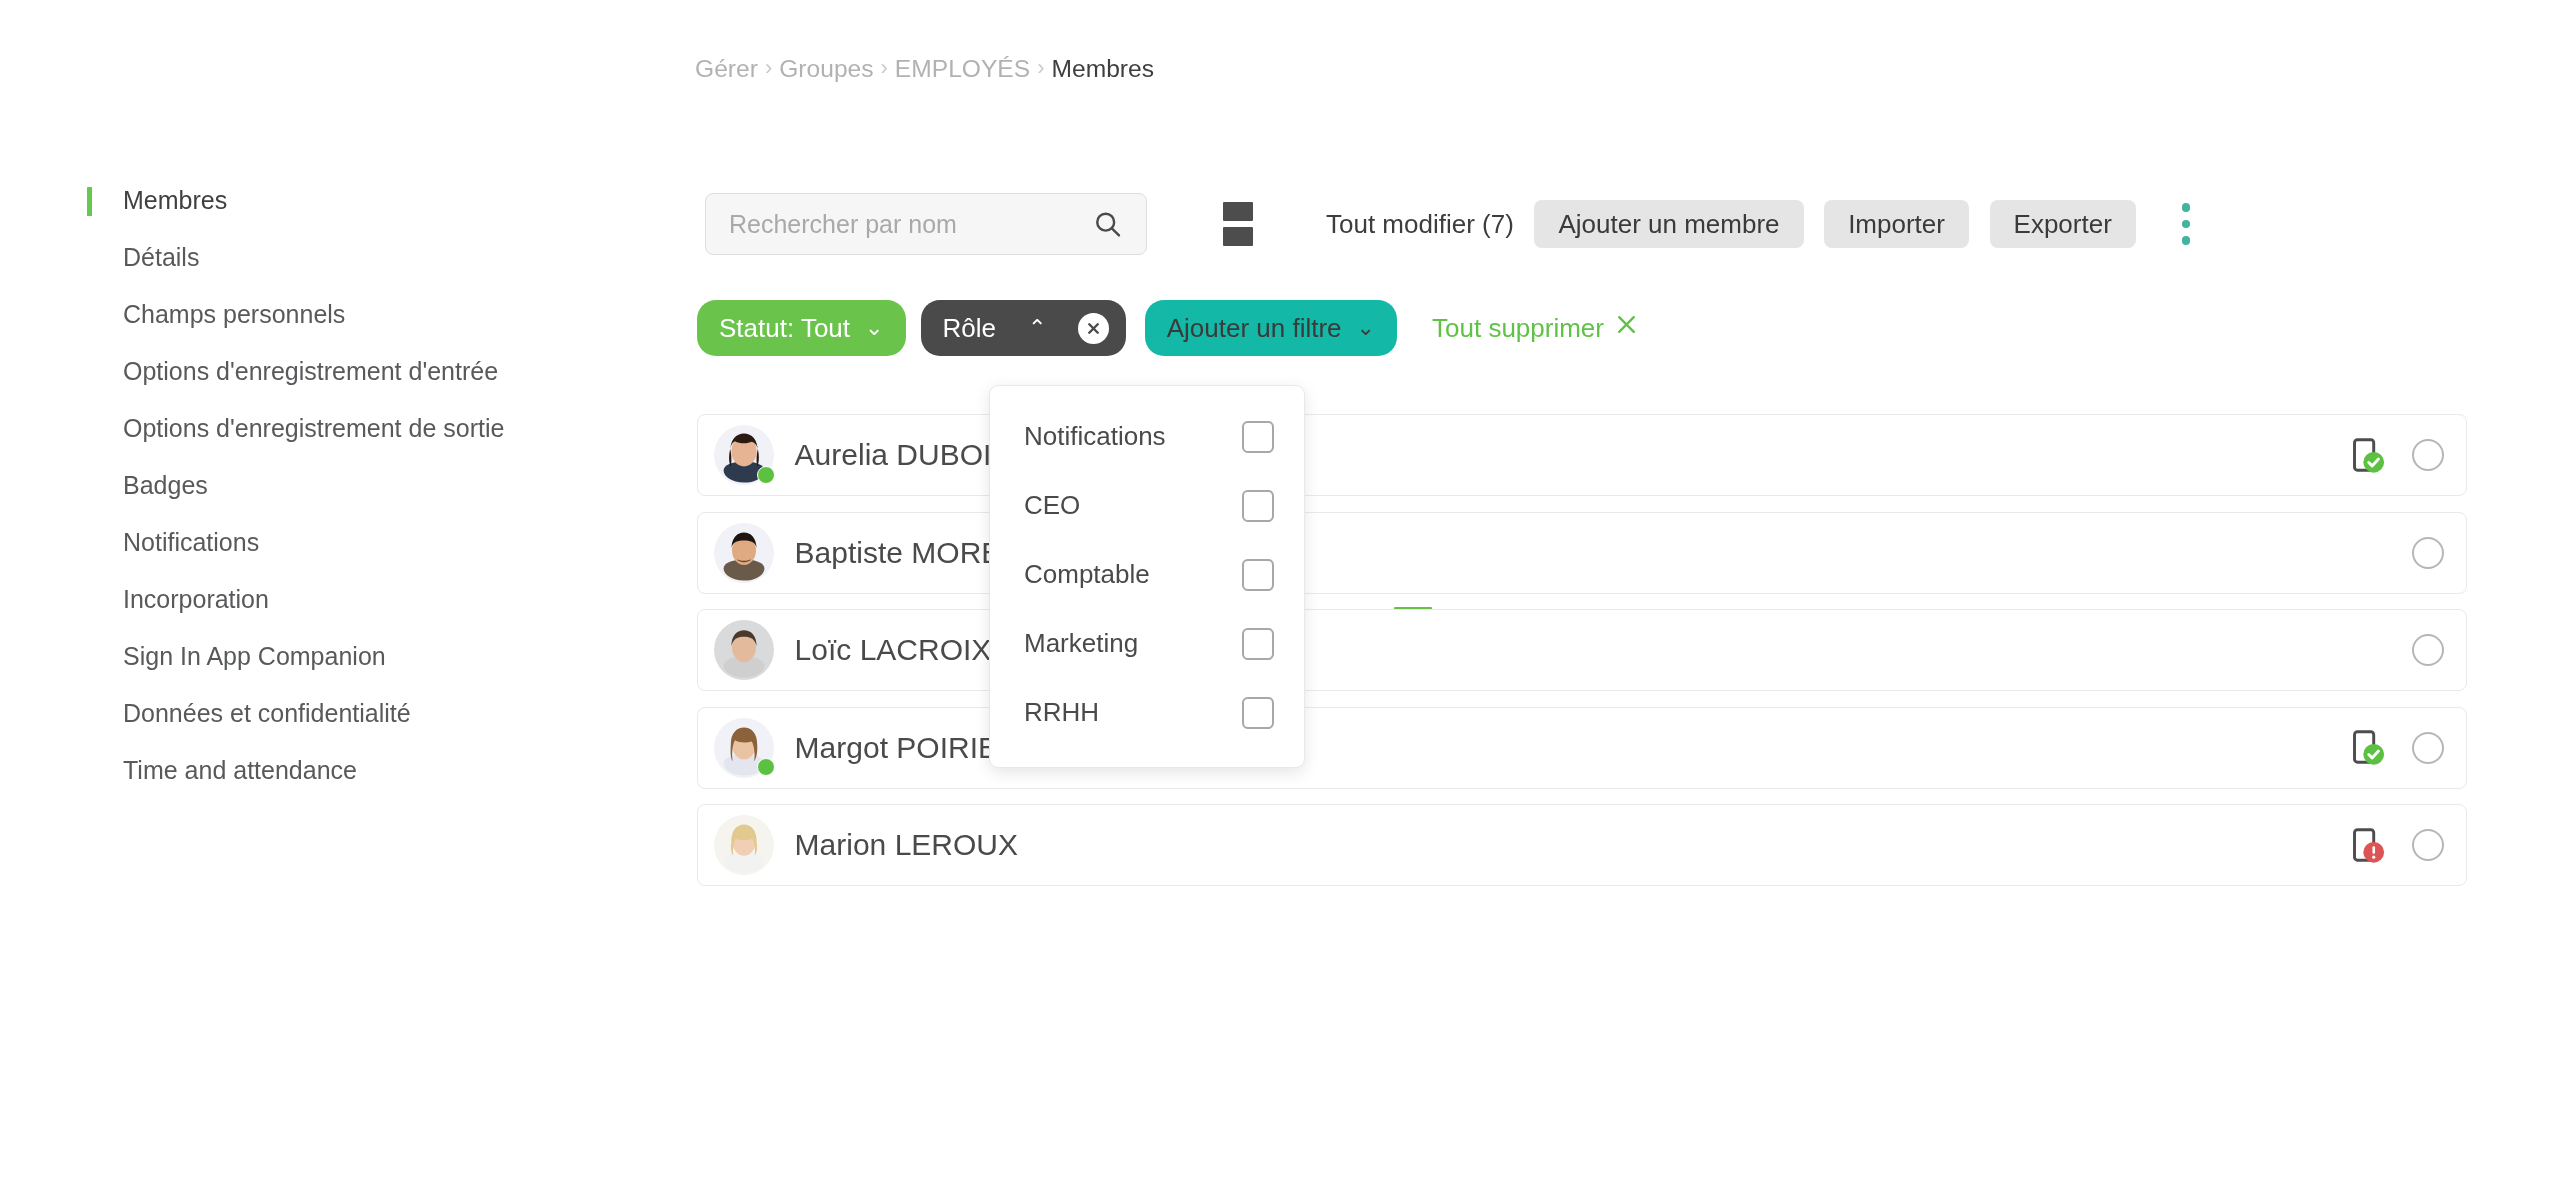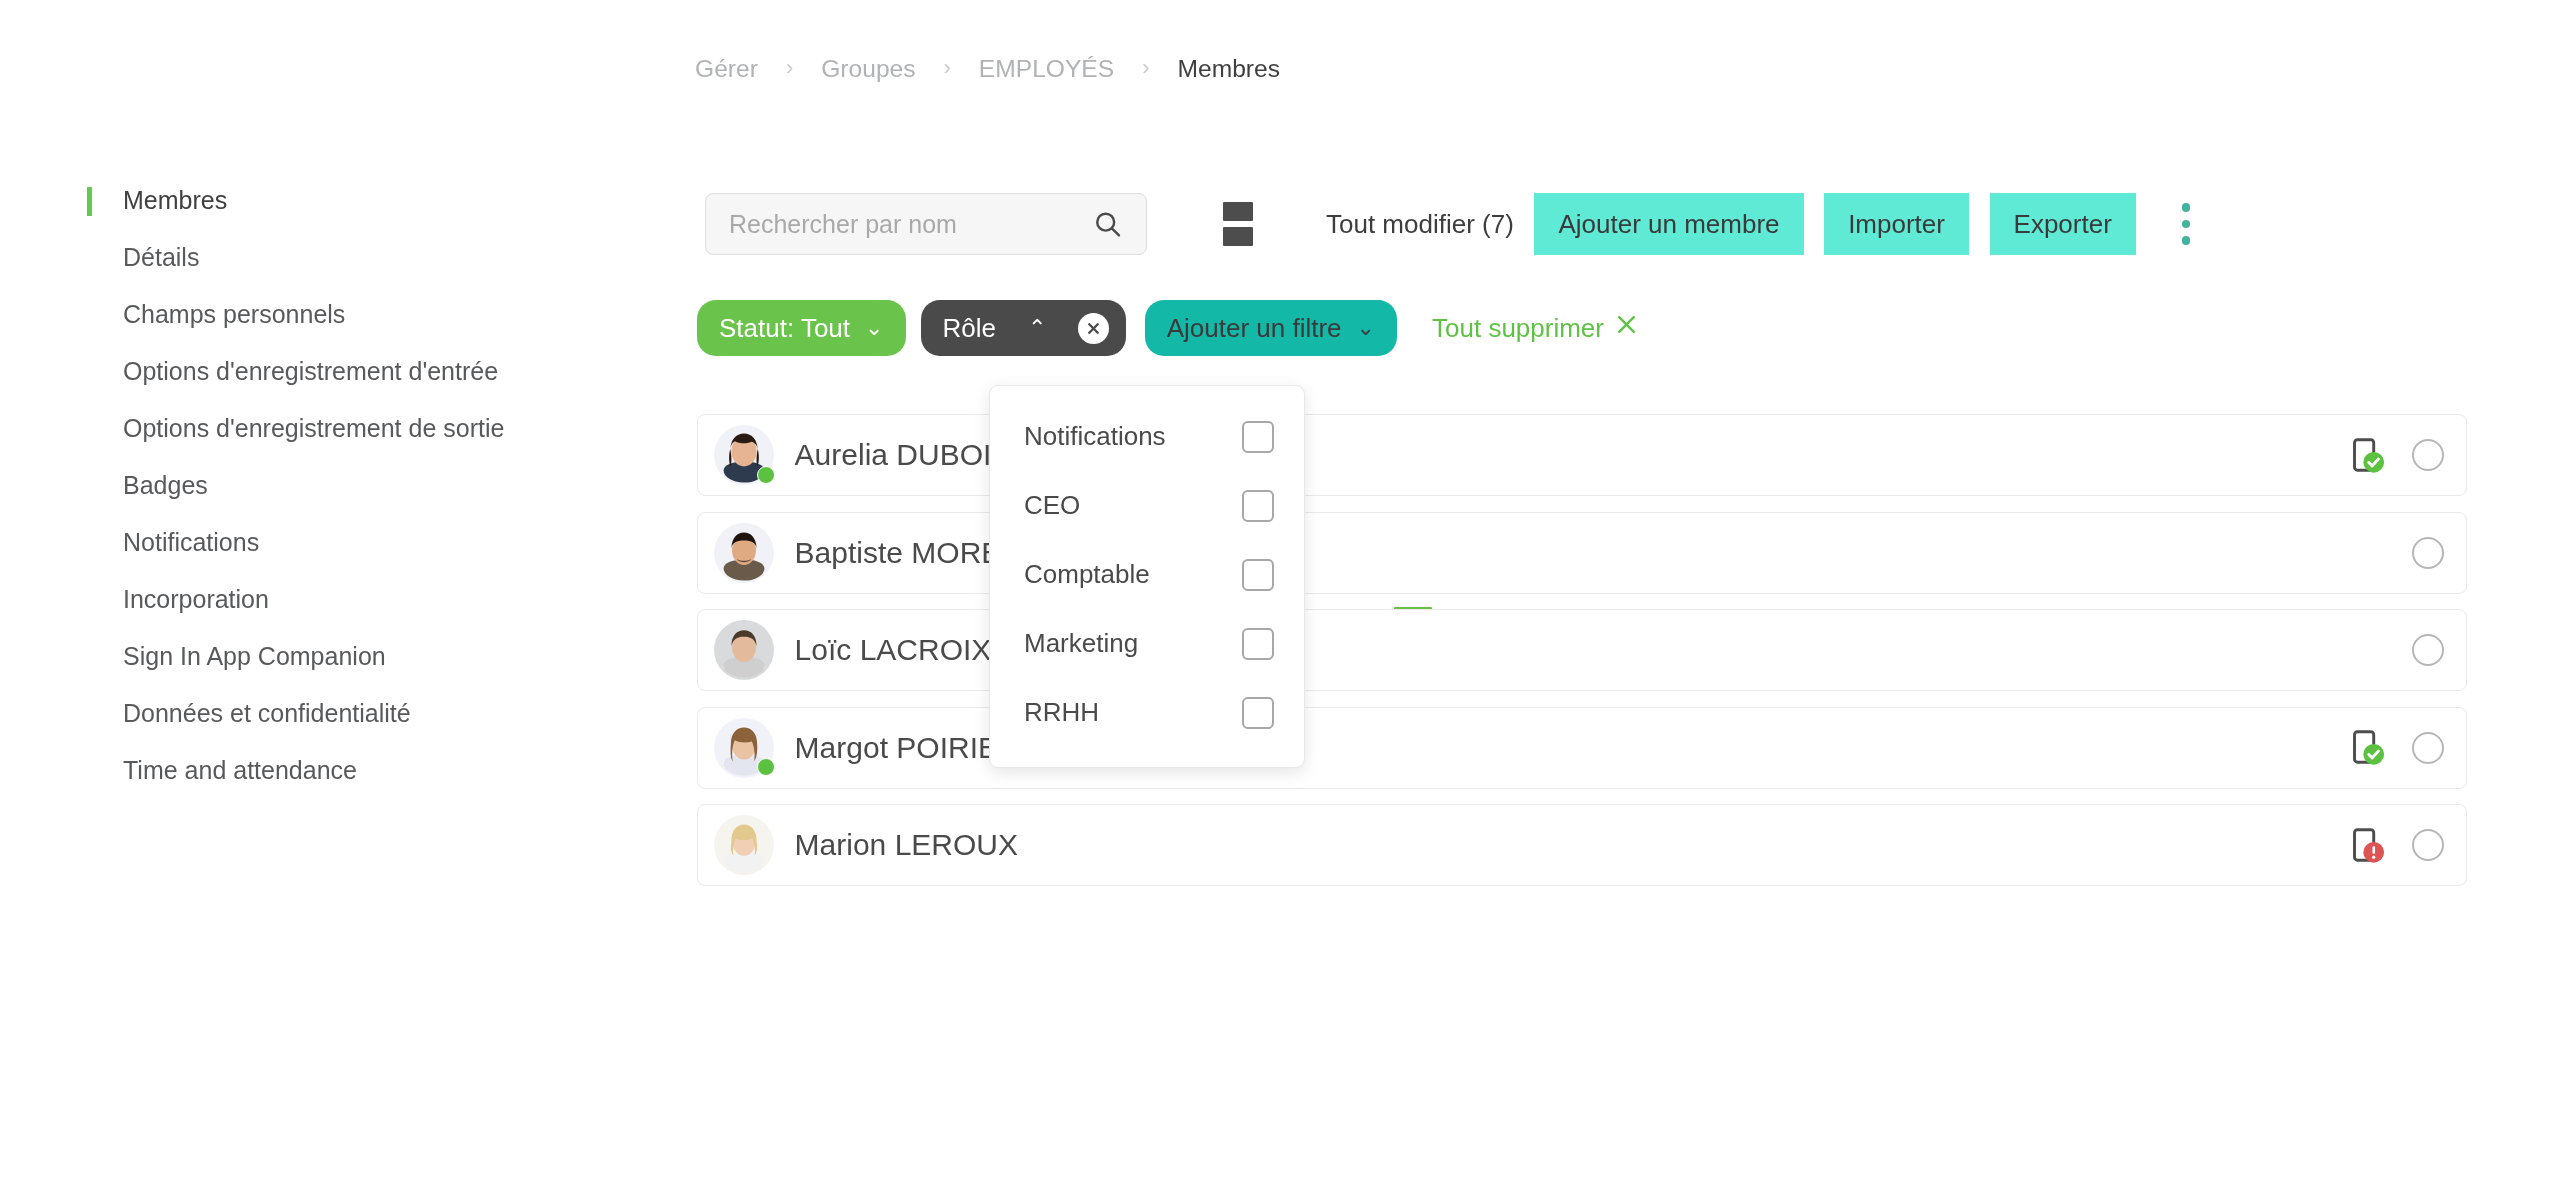--- a/index.html
+++ b/index.html
@@ -8,21 +8,21 @@
     width: 2576px; height: 1178px;
     background: #ffffff;
     font-family: "Liberation Sans", "DejaVu Sans", sans-serif;
     overflow: hidden;
   }
   .page { position: relative; width: 2576px; height: 1178px; background:#fff; }
 
   
   .breadcrumb {
     position: absolute; left: 695px; top: 57px;
-    display: flex; align-items: center; gap: 28px;
+    display: flex; align-items: center; gap: 7px;
     font-size: 24.6px; line-height: 1;
   }
   .crumb { color: #b0b2b3; white-space: nowrap; }
   .crumb.active { color: #3f3f3f; }
   .crumb-sep {
     color: #c9cbcc; font-size: 22px; font-weight: 300;
     transform: translateY(-0.6px);
   }
 
   
@@ -92,24 +92,24 @@
   .edit-all {
     margin-left: 73px;
     font-size: 26px;
     color: #3d3d3d;
     white-space: nowrap;
     cursor: pointer;
   }
 
   .btn {
     margin-left: 20.6px;
-    height: 62px;
+    height: 48px;
     padding: 0 24px;
-    background: #5eead4;
-    border: none; border-radius: 0;
+    background: #e5e5e5;
+    border: none; border-radius: 8px;
     font-family: inherit;
     font-size: 26px;
     color: #3a3a3a;
     white-space: nowrap;
     cursor: pointer;
     display: flex; align-items: center;
   }
   .kebab {
     margin-left: 33px;
     width: 34px; height: 62px;

